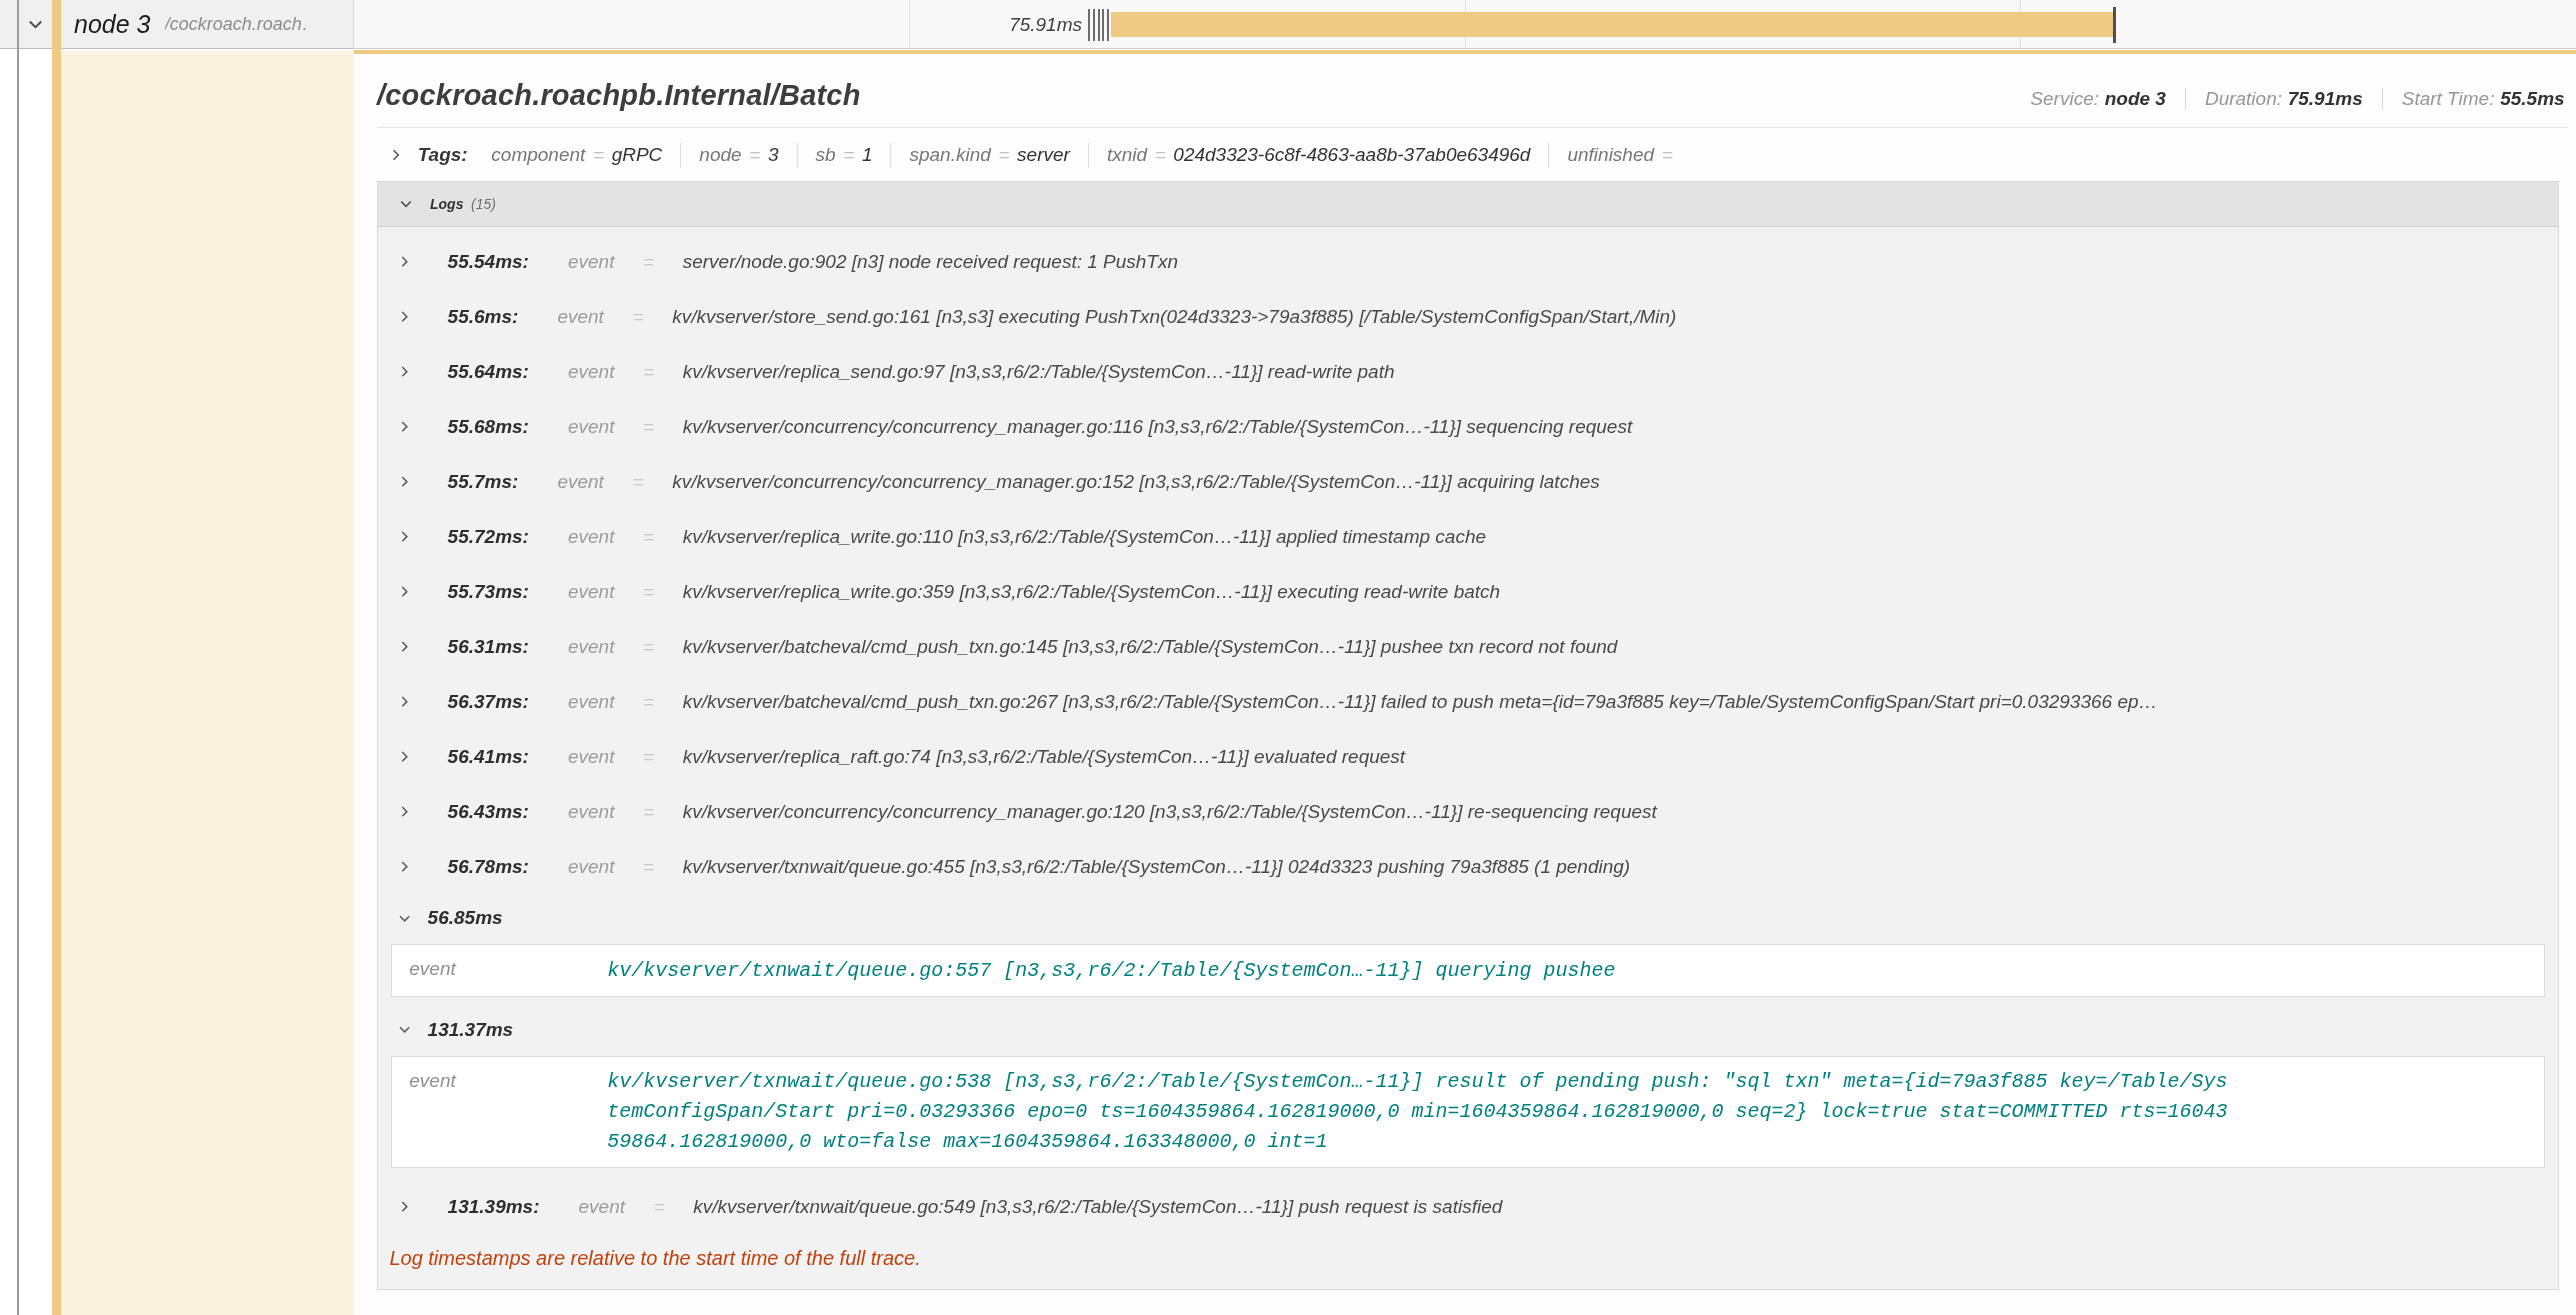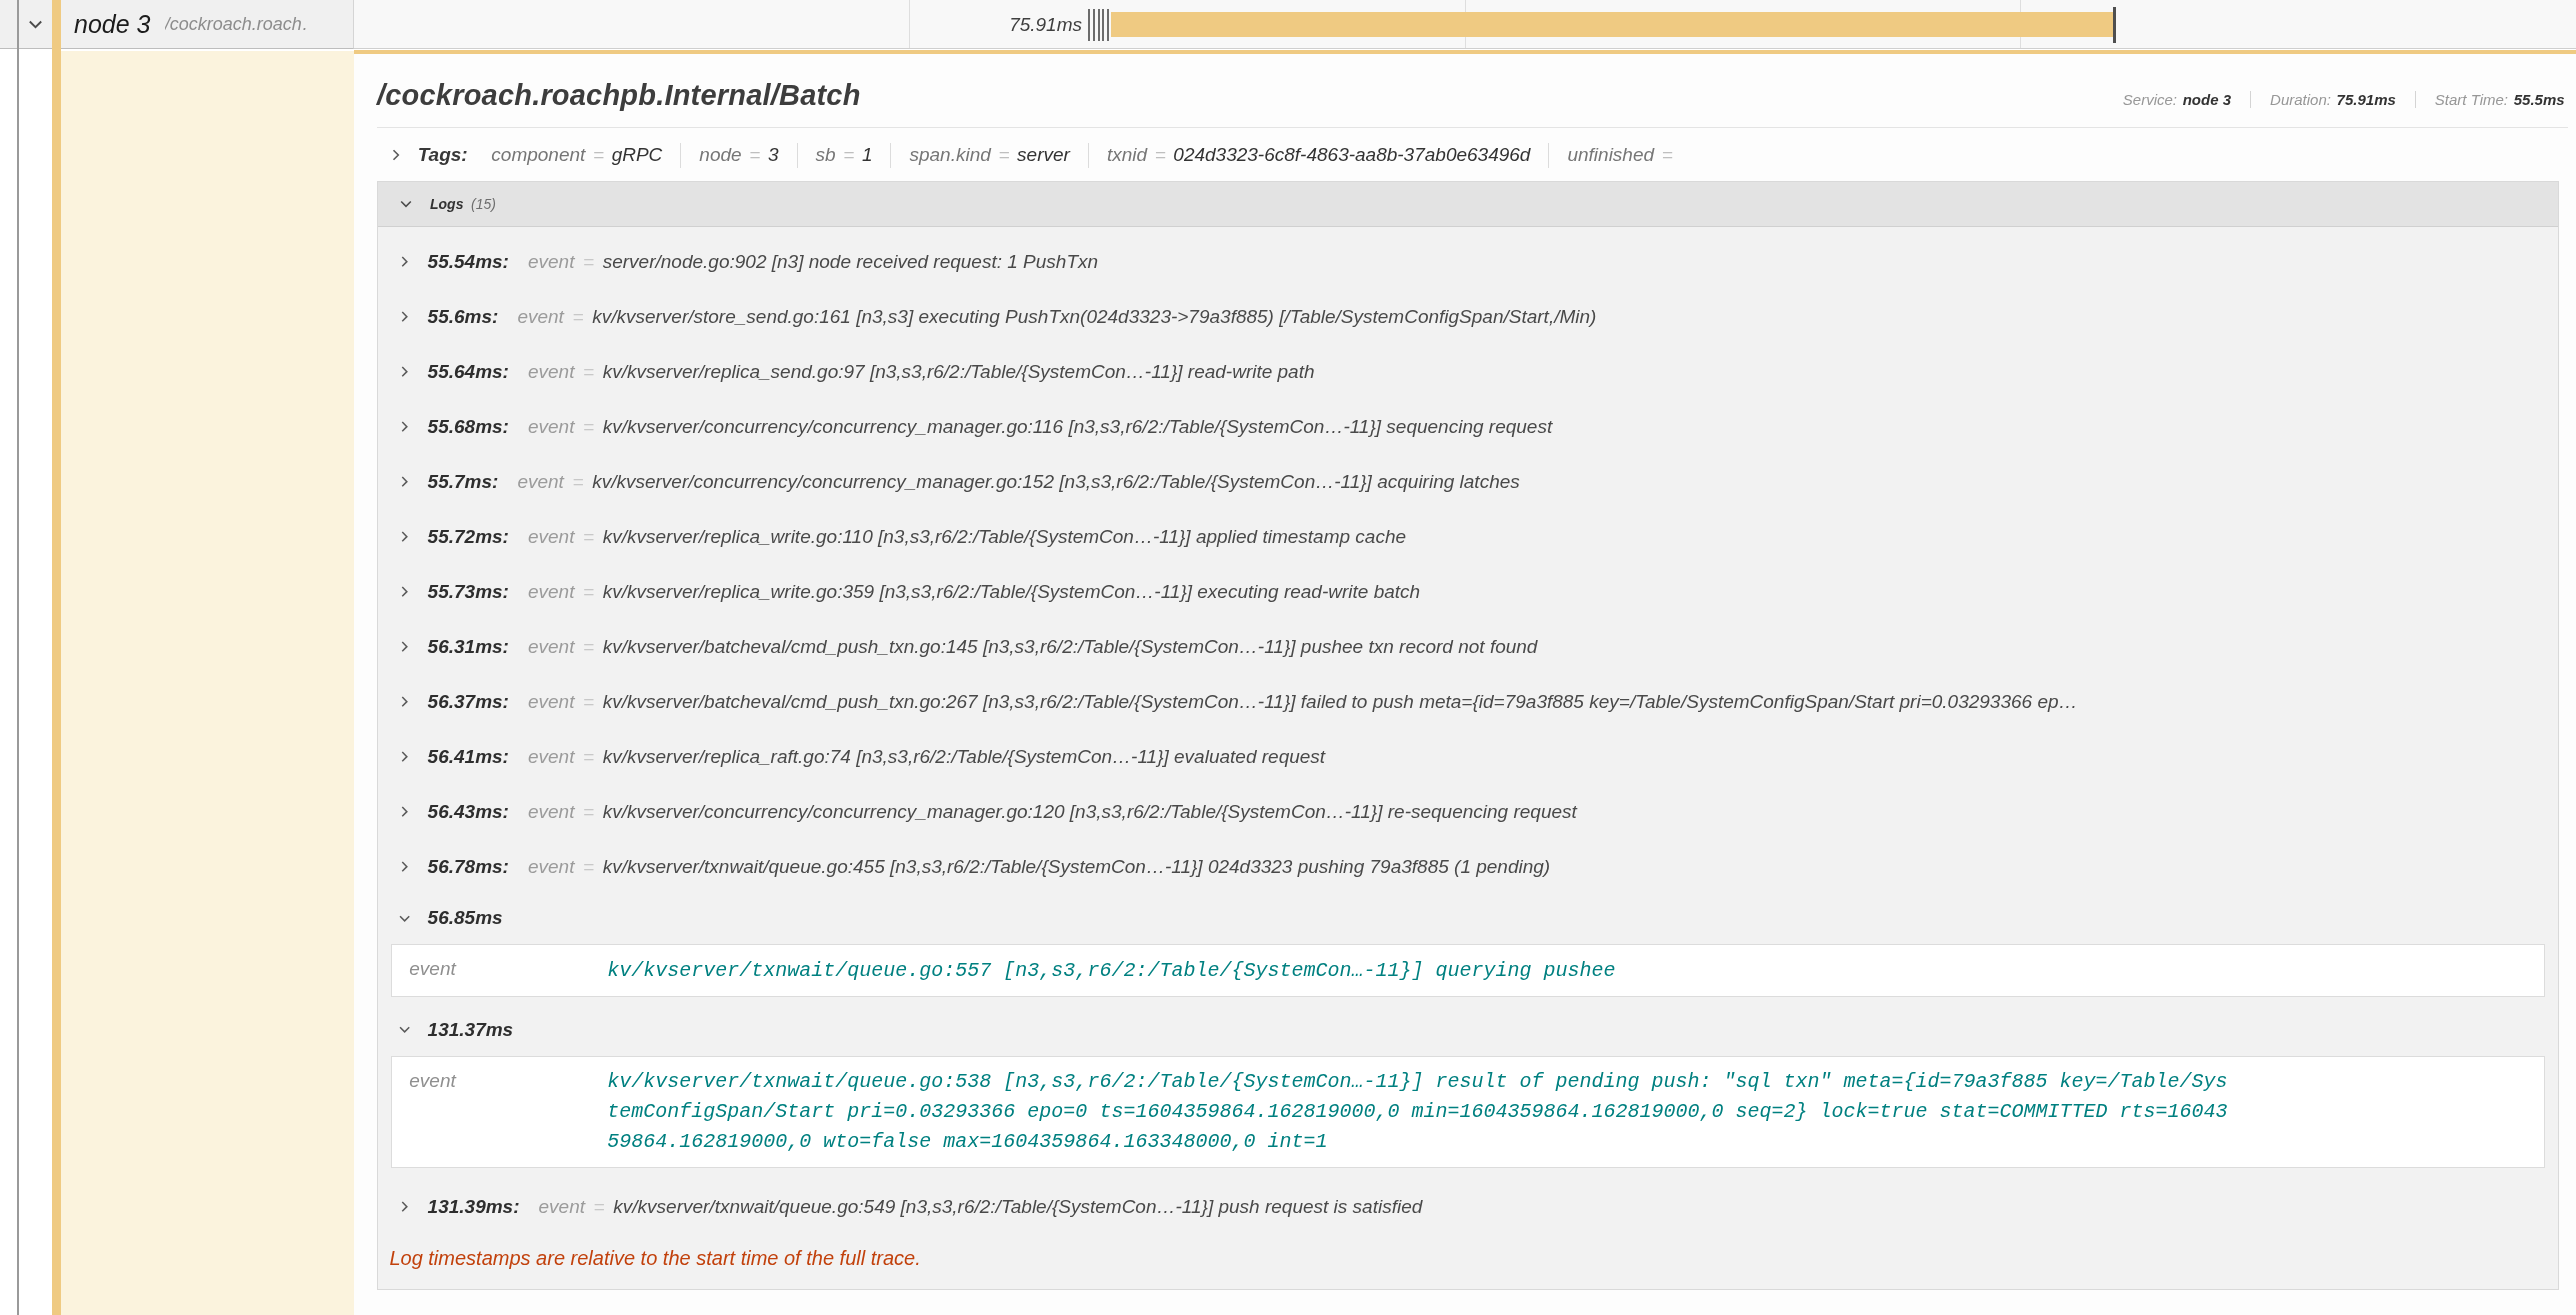--- a/index.html
+++ b/index.html
@@ -23,21 +23,21 @@
   .gridline{position:absolute;top:0;bottom:0;width:1px;background:#dedede;}
   .dur-label{position:absolute;left:534px;width:194px;top:0;height:49px;line-height:49px;text-align:right;font-size:19px;color:#3f3f3f;}
   .tick-hatch{position:absolute;left:734px;top:8.6px;width:22px;height:32px;background:repeating-linear-gradient(90deg,#6c6c6c 0 1.9px,transparent 1.9px 4.8px);}
   .span-bar{position:absolute;left:757px;top:12.4px;width:1004px;height:25px;background:#efca82;}
   .span-bar-end{position:absolute;left:1759px;top:6.7px;width:2.9px;height:36px;background:#4f4f4f;}
 
   
   .detail-panel{position:absolute;left:354px;top:50px;right:0;bottom:0;background:#fdfdfd;border-top:4.8px solid #efca82;box-sizing:border-box;padding:0 7.6px 0 23px;z-index:3;}
   .panel-header{display:flex;align-items:baseline;justify-content:space-between;padding:25px 0 15.3px 0;border-bottom:1px solid #e4e4e4;}
   .span-title{margin:0;font-size:29px;font-weight:600;color:#3d3d3d;letter-spacing:0.2px;}
-  .span-meta{display:flex;align-items:baseline;font-size:15px;color:#979797;white-space:nowrap;}
+  .span-meta{display:flex;align-items:baseline;font-size:19px;color:#979797;white-space:nowrap;}
   .meta-item{padding:0 19px;}
   .meta-item:last-child{padding-right:3.8px;}
   .meta-item + .meta-item{border-left:1px solid #d4d4d4;}
   .meta-item b{color:#333;font-weight:700;margin-left:5.7px;}
 
   .tags-row{display:flex;align-items:center;padding:14.3px 0 12.4px 0;font-size:19px;}
   .tags-row .chev{margin-left:11.4px;}
   .tags-label{font-weight:700;color:#383838;margin-left:13.3px;margin-right:5.7px;}
   .tag{display:flex;align-items:baseline;padding:1.9px 18px;white-space:nowrap;}
   .tag + .tag{border-left:1px solid #dcdcdc;}
@@ -46,21 +46,21 @@
   .tag .v{color:#333;}
 
   
   .accordion{margin-right:9.5px;border:1px solid #d9d9d9;background:#f2f2f2;}
   .acc-header{height:44px;background:#e3e3e3;border-bottom:1px solid #d0d0d0;display:flex;align-items:center;font-size:14px;}
   .acc-header .chev{margin-left:20px;}
   .acc-title{font-weight:700;color:#333;margin-left:16px;}
   .acc-count{color:#6e6e6e;margin-left:7.6px;}
   .acc-body{padding:7.6px 0 5.7px 0;}
 
-  .log-row{height:55px;display:flex;align-items:center;white-space:nowrap;overflow:hidden;font-size:19px;padding-left:19px;}
+  .log-row{height:55px;display:flex;align-items:center;white-space:nowrap;overflow:hidden;font-size:19px;padding-left:19px;gap:20px;}
   .log-row .chev{margin-right:15.3px;flex:none;}
   .log-time{font-weight:700;color:#2e2e2e;margin-right:19px;}
   .log-key{color:#9b9b9b;margin-right:8.6px;}
   .log-eq{color:#c8c8c8;margin-right:8.6px;}
   .log-val{color:#494949;}
 
   .exp-header{height:44px;display:flex;align-items:center;font-size:19px;padding-left:19px;margin-top:1.9px;}
   .exp-header .chev{margin-right:15.3px;}
   .exp-time{font-weight:700;color:#2e2e2e;}
   .event-box{margin:3.8px 13.3px 11.4px 13.3px;background:#fff;border:1px solid #dcdcdc;display:flex;padding:10.5px 0 10.5px 17px;}

